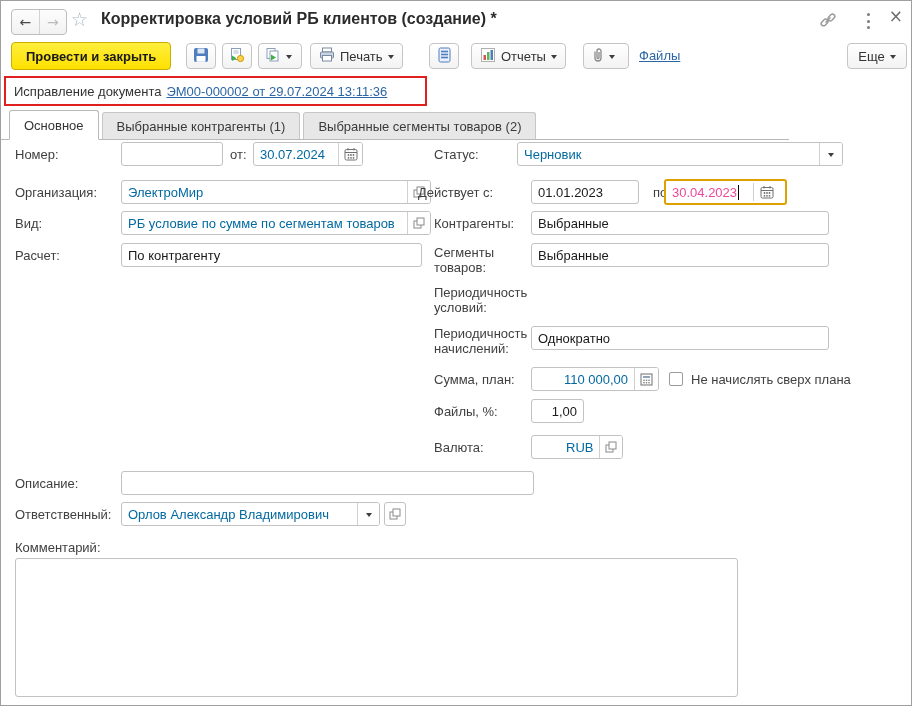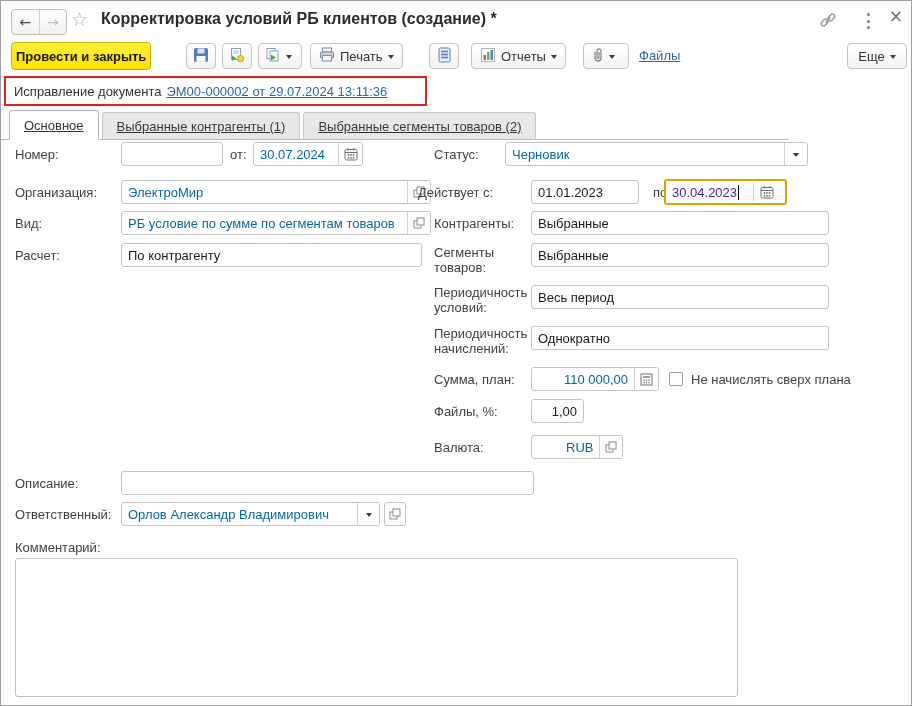--- a/index.html
+++ b/index.html
@@ -22,30 +22,30 @@
   .closex{position:absolute;top:5px;right:8px;font-size:17px;color:#6e6e6e;cursor:pointer;
     font-family:"DejaVu Sans",sans-serif;}
   .dots{position:absolute;top:11px;right:36px;width:14px;height:16px;cursor:pointer;
     display:flex;flex-direction:column;align-items:center;justify-content:space-between;padding:1px 0;}
   .dots i{width:3px;height:3px;border-radius:50%;background:#7a7a7a;}
   
   .btn{position:absolute;top:42px;height:26px;box-sizing:border-box;display:inline-flex;
     align-items:center;gap:5px;padding:0 8px;background:linear-gradient(#ffffff,#f3f3f3);
     border:1px solid #c5c5c5;border-radius:4px;cursor:pointer;font-size:13px;color:#333;}
   .btn-primary{top:41px;height:28px;background:linear-gradient(#ffef3d,#ffe000);
-    border:1px solid #c9ad00;font-weight:bold;color:#1a1a1a;padding:0 4px;}
+    border:1px solid #c9ad00;font-weight:bold;color:#1a1a1a;padding:0 14px;}
   .caret{width:0;height:0;border:3.5px solid transparent;border-top:4.5px solid #3c3c3c;margin-top:4px;}
   .linktext{color:#2d66a5;text-decoration:underline;cursor:pointer;}
   .fileslink{position:absolute;top:47px;left:638px;font-size:13px;}
   
   .banner{position:absolute;left:3px;top:75px;width:411px;height:26px;border:2px solid #e01f1f;
     display:flex;align-items:center;padding-left:8px;gap:5px;background:#fff;white-space:nowrap;}
   
   .tabstrip{position:absolute;left:0;top:109px;width:788px;height:30px;box-sizing:border-box;
-    border-bottom:1px solid #b9b9b9;display:flex;align-items:flex-end;padding-left:8px;text-decoration:underline;}
+    border-bottom:1px solid #b9b9b9;display:flex;align-items:flex-end;padding-left:8px;}
   .tab{box-sizing:border-box;padding:0 14px;display:flex;align-items:center;cursor:pointer;
     font-size:13px;color:#333;}
   .tab.active{height:30px;background:#fff;border:1px solid #b9b9b9;border-bottom:1px solid #fff;
     border-radius:3px 3px 0 0;position:relative;z-index:2;margin-bottom:-1px;}
   .tab.inactive{height:27px;background:#e7e7e7;border:1px solid #c6c6c6;border-bottom:none;
     border-radius:3px 3px 0 0;margin-left:3px;color:#3a3a3a;}
   
   .field{position:absolute;box-sizing:border-box;height:24px;border:1px solid #c2c2c2;
     border-radius:3px;background:#fff;font-family:"Liberation Sans",sans-serif;
     font-size:13px;color:#1a1a1a;padding:0 6px;outline:none;}
@@ -53,21 +53,21 @@
   .group{position:absolute;box-sizing:border-box;height:24px;display:flex;align-items:stretch;
     border:1px solid #c2c2c2;border-radius:3px;background:#fff;overflow:hidden;}
   .group input{border:none;outline:none;height:100%;box-sizing:border-box;padding:0 6px;
     font-family:"Liberation Sans",sans-serif;font-size:13px;color:#0369a1;background:transparent;min-width:0;}
   .gbtn{display:flex;align-items:center;justify-content:center;border-left:1px solid #d0d0d0;
     background:#fff;cursor:pointer;box-sizing:border-box;}
   .sidebtn{position:absolute;box-sizing:border-box;height:24px;width:22px;border:1px solid #c2c2c2;
     border-radius:3px;background:#fff;display:flex;align-items:center;justify-content:center;cursor:pointer;}
   .focusgroup{position:absolute;box-sizing:border-box;height:26px;display:flex;align-items:center;
     border:2px solid #dfa100;border-radius:3px;background:#fff;overflow:hidden;}
-  .focusgroup .txt{padding:0 0 0 6px;font-size:13px;color:#4c1d95;white-space:nowrap;}
+  .focusgroup .txt{padding:0 0 0 6px;font-size:13px;color:#ec4899;white-space:nowrap;}
   .cursorbar{display:inline-block;width:1px;height:15px;background:#000;margin-left:1px;}
   .fg-div{width:1px;height:18px;background:#cfcfcf;margin-left:14px;}
   .fg-cal{width:26px;display:flex;align-items:center;justify-content:center;cursor:pointer;}
   .checkbox{position:absolute;width:14px;height:14px;box-sizing:border-box;border:1px solid #9a9a9a;
     border-radius:2px;background:#fff;cursor:pointer;}
   textarea.comment{position:absolute;left:14px;top:557px;width:723px;height:139px;box-sizing:border-box;
     border:1px solid #c2c2c2;border-radius:3px;resize:none;outline:none;
     font-family:"Liberation Sans",sans-serif;font-size:13px;padding:4px 6px;}
   .statusfill{background:#ffe2a8;}
 </style>
@@ -237,21 +237,21 @@
           <rect x="1" y="4" width="7" height="7" fill="#fff" stroke="#8a8a8a"></rect>
       <rect x="4" y="1" width="7" height="7" fill="#fff" stroke="#8a8a8a"></rect>
         </svg>
     </span>
   </div>
 
   <div class="lbl" style="left:14px;top:247px;">Расчет:</div>
   <input class="field" style="left: 120px; top: 242px; width: 301px;" value="По контрагенту">
 
   <div class="lbl" style="left:433px;top:146px;">Статус:</div>
-  <div class="group" style="left:504px;top:141px;width:303px;">
+  <div class="group" style="left:516px;top:141px;width:326px;">
     <input class="statusfill" style="flex: 1 1 0%;" value="Черновик">
     <span class="gbtn" style="width:23px;">
         <span class="caret"></span>
       </span>
   </div>
 
   <div class="lbl" style="left:417px;top:184px;">Действует с:</div>
   <input class="field" style="left: 530px; top: 179px; width: 108px;" value="01.01.2023">
   <div class="lbl" style="left:652px;top:184px;">по:</div>
   <div class="focusgroup" style="left:663px;top:178px;width:123px;">
@@ -274,21 +274,20 @@
     </span>
   </div>
 
   <div class="lbl" style="left:433px;top:215px;">Контрагенты:</div>
   <input class="field" style="left: 530px; top: 210px; width: 298px;" value="Выбранные">
 
   <div class="lbl wrap" style="left:433px;top:244px;">Сегменты товаров:</div>
   <input class="field" style="left: 530px; top: 242px; width: 298px;" value="Выбранные">
 
   <div class="lbl wrap" style="left:433px;top:284px;">Периодичность условий:</div>
-  <input class="field" style="left: 530px; top: 284px; width: 298px;" value="Весь период">
 
   <div class="lbl wrap" style="left:433px;top:325px;">Периодичность начислений:</div>
   <input class="field" style="left: 530px; top: 325px; width: 298px;" value="Однократно">
 
   <div class="lbl" style="left:433px;top:371px;">Сумма, план:</div>
   <div class="group" style="left:530px;top:366px;width:128px;">
     <input style="flex: 1 1 0%; text-align: right;" value="110 000,00">
     <span class="gbtn" style="width:24px;">
       <svg width="13" height="13">
           <rect x="1" y="1" width="11" height="11" fill="#fff" stroke="#707070"></rect>

